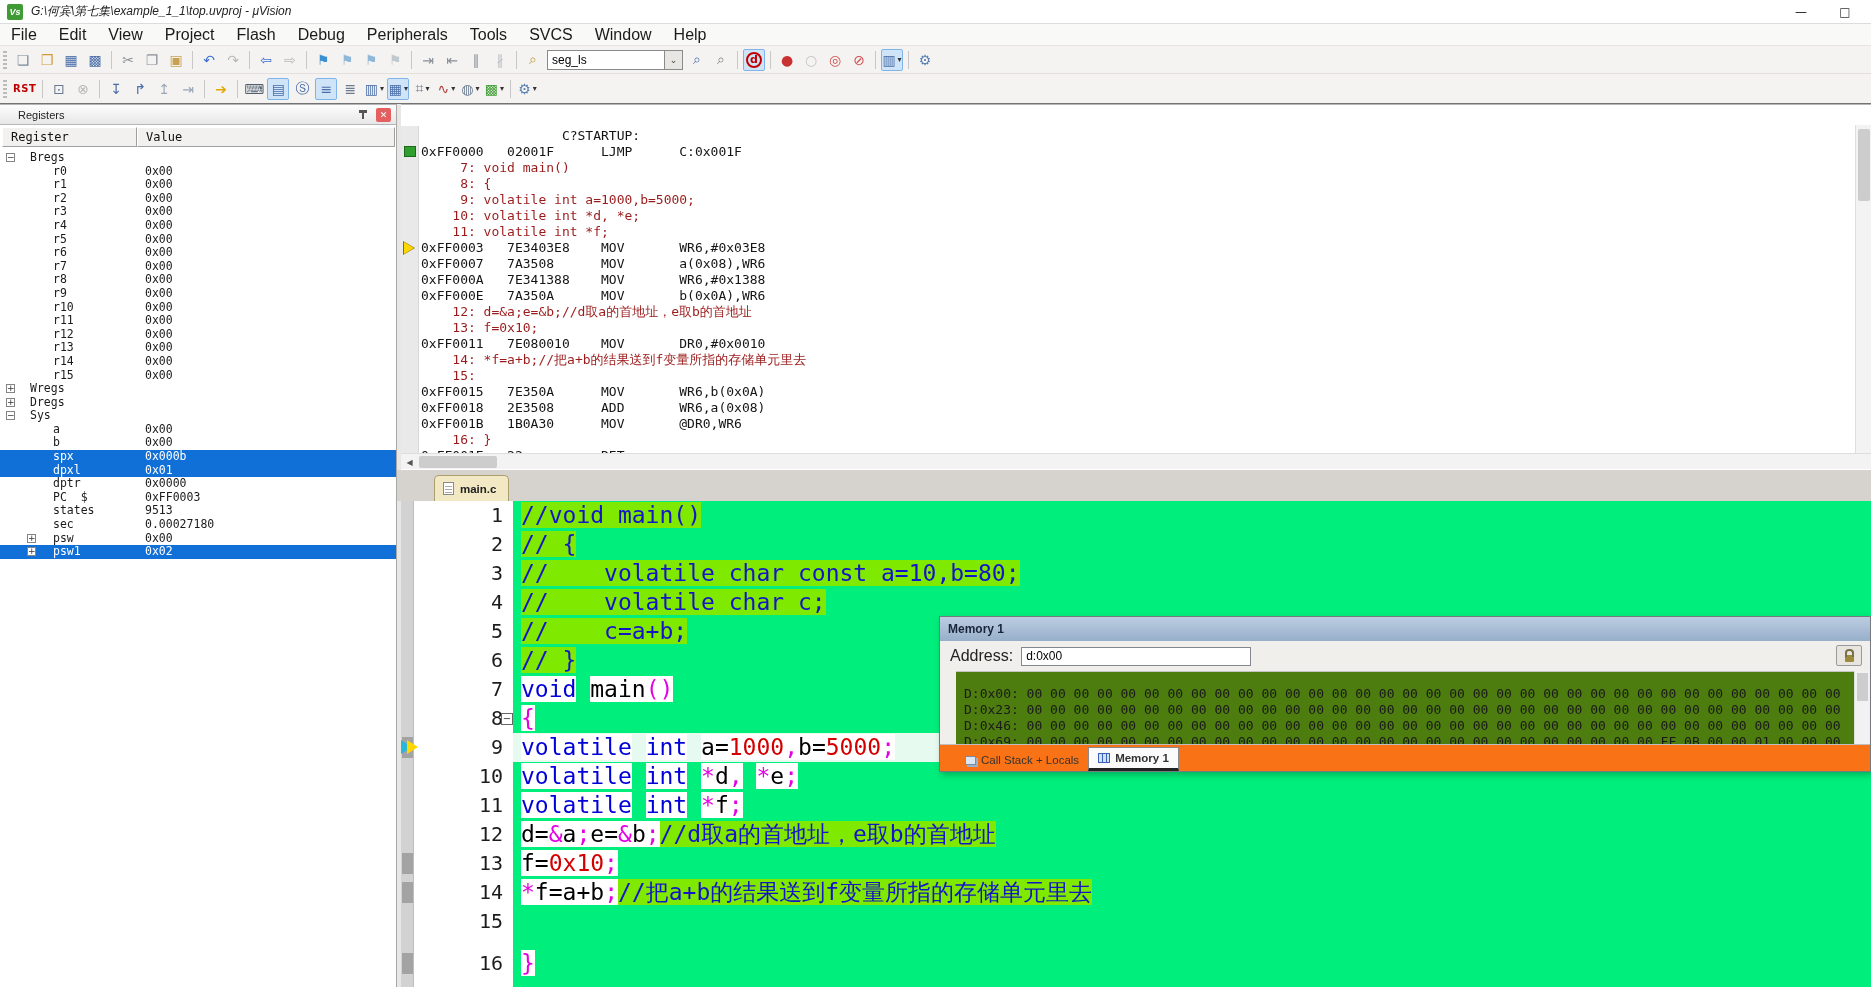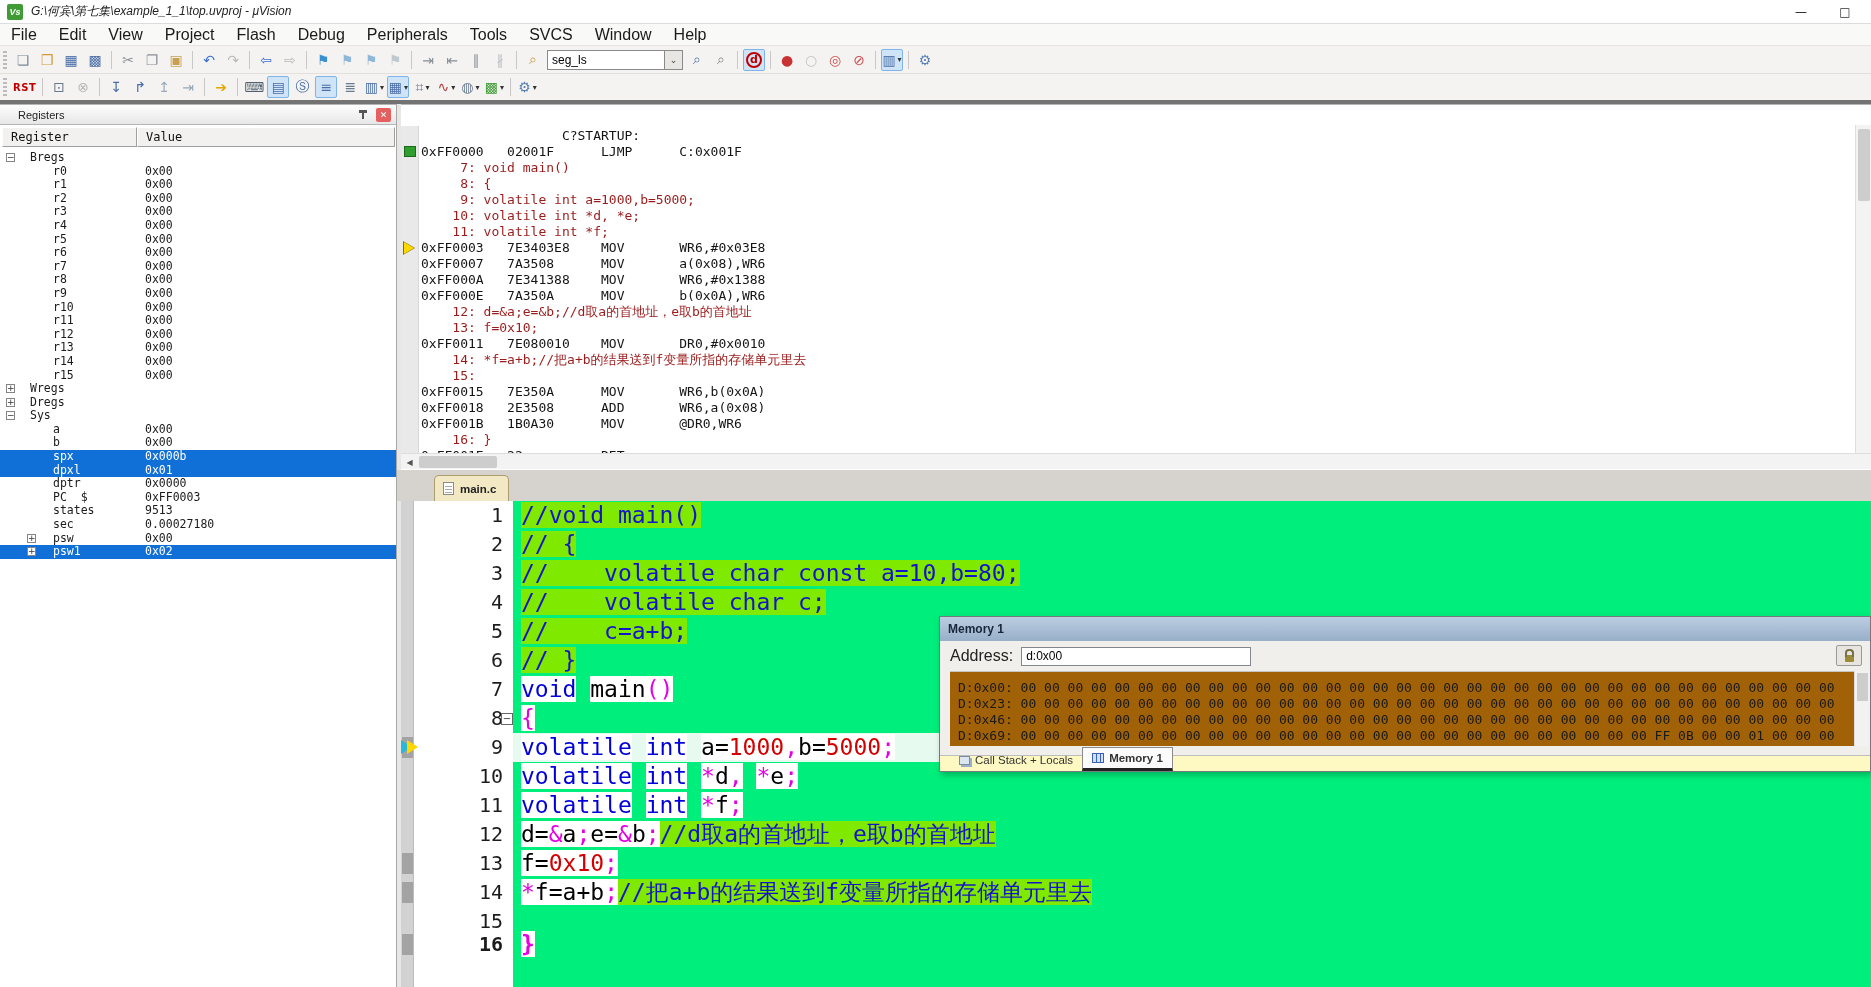--- a/index.html
+++ b/index.html
@@ -18,21 +18,21 @@
         font-size:12px;color:#333;font-family:"DejaVu Sans",sans-serif;}
 
   
   .menubar{position:absolute;left:0;top:24px;width:1871px;height:22px;background:#f9f9f8;
            display:flex;align-items:center;border-bottom:1px solid #e6e4e1;}
   .menuitem{padding:0 11px;font-size:16px;line-height:22px;color:#1a1a1a;}
 
   
   .toolbar{position:absolute;left:0;width:1871px;background:#f4f3f1;display:flex;align-items:center;}
   #toolbar1{top:46px;height:28px;border-bottom:1px solid #e3e0db;}
-  #toolbar2{top:74px;height:30px;border-bottom:4px solid #737373;}
+  #toolbar2{top:74px;height:30px;border-bottom:1px solid #737373;}
   .grip{width:4px;height:18px;margin:0 4px 0 3px;
         background:repeating-linear-gradient(#bbb 0 2px,transparent 2px 4px);}
   .tbtn{min-width:22px;height:22px;margin:0 1px;border:1px solid transparent;border-radius:2px;
         display:flex;align-items:center;justify-content:center;font-family:"DejaVu Sans",sans-serif;
         font-size:14px;position:relative;}
   .tbtn.active{background:#cfe4f7;border-color:#7eb4ea;}
   .tbtn .caret{font-size:8px;color:#333;margin-left:2px;}
   .tbtn.textbtn span.g{font-size:10px;font-weight:bold;letter-spacing:0.5px;}
   .tsep{width:1px;height:18px;background:#c8c8c8;margin:0 4px;}
   .searchwrap{display:flex;align-items:center;margin:0 2px;}
@@ -130,28 +130,28 @@
             display:flex;align-items:center;padding-left:8px;font-size:12px;font-weight:bold;color:#17263c;}
   #memaddr{position:absolute;left:0;top:24px;right:0;height:30px;display:flex;align-items:center;}
   #memaddr .albl{margin-left:10px;font-size:16px;color:#222;}
   #memaddrinput{margin-left:8px;width:230px;height:19px;border:1px solid #828790;background:#fff;
                 font-size:12px;font-family:"Liberation Sans",sans-serif;padding:0 4px;}
   #memlock{position:absolute;right:8px;top:28px;width:26px;height:21px;background:#e8e5e1;
            border:1px solid #9a9a9a;border-radius:2px;}
   .lockglyph{position:absolute;left:8px;top:9px;width:9px;height:7px;background:#9a8a3a;border-radius:1px;}
   .lockglyph::before{content:"";position:absolute;left:0;top:-6px;width:5px;height:6px;
                      border:2px solid #77704a;border-bottom:none;border-radius:4px 4px 0 0;}
-  #memhex{position:absolute;left:10px;top:54px;right:16px;height:75px;background:#a16207;
-          border-top:1px solid #c5c5c5;overflow:hidden;padding:8px 0 0 8px;}
+  #memhex{position:absolute;left:16px;top:54px;right:16px;height:75px;background:#4d7c0f;
+          border-top:1px solid #c5c5c5;overflow:hidden;padding:14px 0 0 8px;}
   .mrow{height:16px;line-height:16px;white-space:pre;font-family:"DejaVu Sans Mono",monospace;
         font-size:13px;color:#1a1a1a;}
   #memvscroll{position:absolute;right:1px;top:54px;width:15px;height:75px;background:#f2f2f2;border-left:1px solid #ddd;}
   #memvscroll .thumb{position:absolute;left:2px;top:2px;width:11px;height:28px;background:#cdcdcd;}
-  #memtabs{position:absolute;left:0;right:0;bottom:0;height:16px;background:#fef9c3;border-top:1px solid #bdbdbd;
-           display:flex;align-items:flex-end;padding-left:10px;}
+  #memtabs{position:absolute;left:0;right:0;bottom:0;height:27px;background:#f97316;border-top:1px solid #bdbdbd;
+           display:flex;align-items:flex-end;padding-left:16px;}
   .memtab{display:flex;align-items:center;height:22px;padding:0 9px;font-size:11.5px;color:#333;}
   .memtab.active{background:#fbfbfb;border:1px solid #8a8a8a;border-bottom:3px solid #222;height:24px;font-weight:bold;}
   .call-stack-icon{width:11px;height:9px;background:#dce6f0;border:1px solid #7a8ca0;
                    box-shadow:2px 2px 0 #9ab0c8;margin-right:5px;}
   .memory-grid-icon{width:12px;height:10px;border:1px solid #3a62b8;margin-right:5px;
       background:repeating-linear-gradient(90deg,#cfe0f8 0 3px,#3a62b8 3px 4px),#cfe0f8;}
 
   .splitter{position:absolute;left:397px;top:104px;width:4px;height:883px;background:#e9e7e4;}
 </style>
 </head>
@@ -519,21 +519,21 @@
       </div>
       <div class="edrow" style="top: 377px;">
         <div class="codeblock"></div>
         <div class="num">14</div>
         <div class="code"><span class="tk-p">*</span><span class="tk-i">f</span><span class="tk-o">=</span><span class="tk-i">a</span><span class="tk-o">+</span><span class="tk-i">b</span><span class="tk-p">;</span><span class="tk-c">//把a+b的结果送到f变量所指的存储单元里去</span></div>
       </div>
       <div class="edrow" style="top: 406px;">
         <div class="num">15</div>
         <div class="code"></div>
       </div>
-      <div class="edrow" style="top: 429px; font-weight: bold;">
+      <div class="edrow" style="top: 448px;">
         <div class="codeblock"></div>
         <div class="num">16</div>
         <div class="code"><span class="tk-p">}</span></div>
       </div>
     </div>
 
   <div id="memwin">
     <div id="memtitle">Memory 1</div>
     <div id="memaddr">
       <span class="albl">Address:</span>

